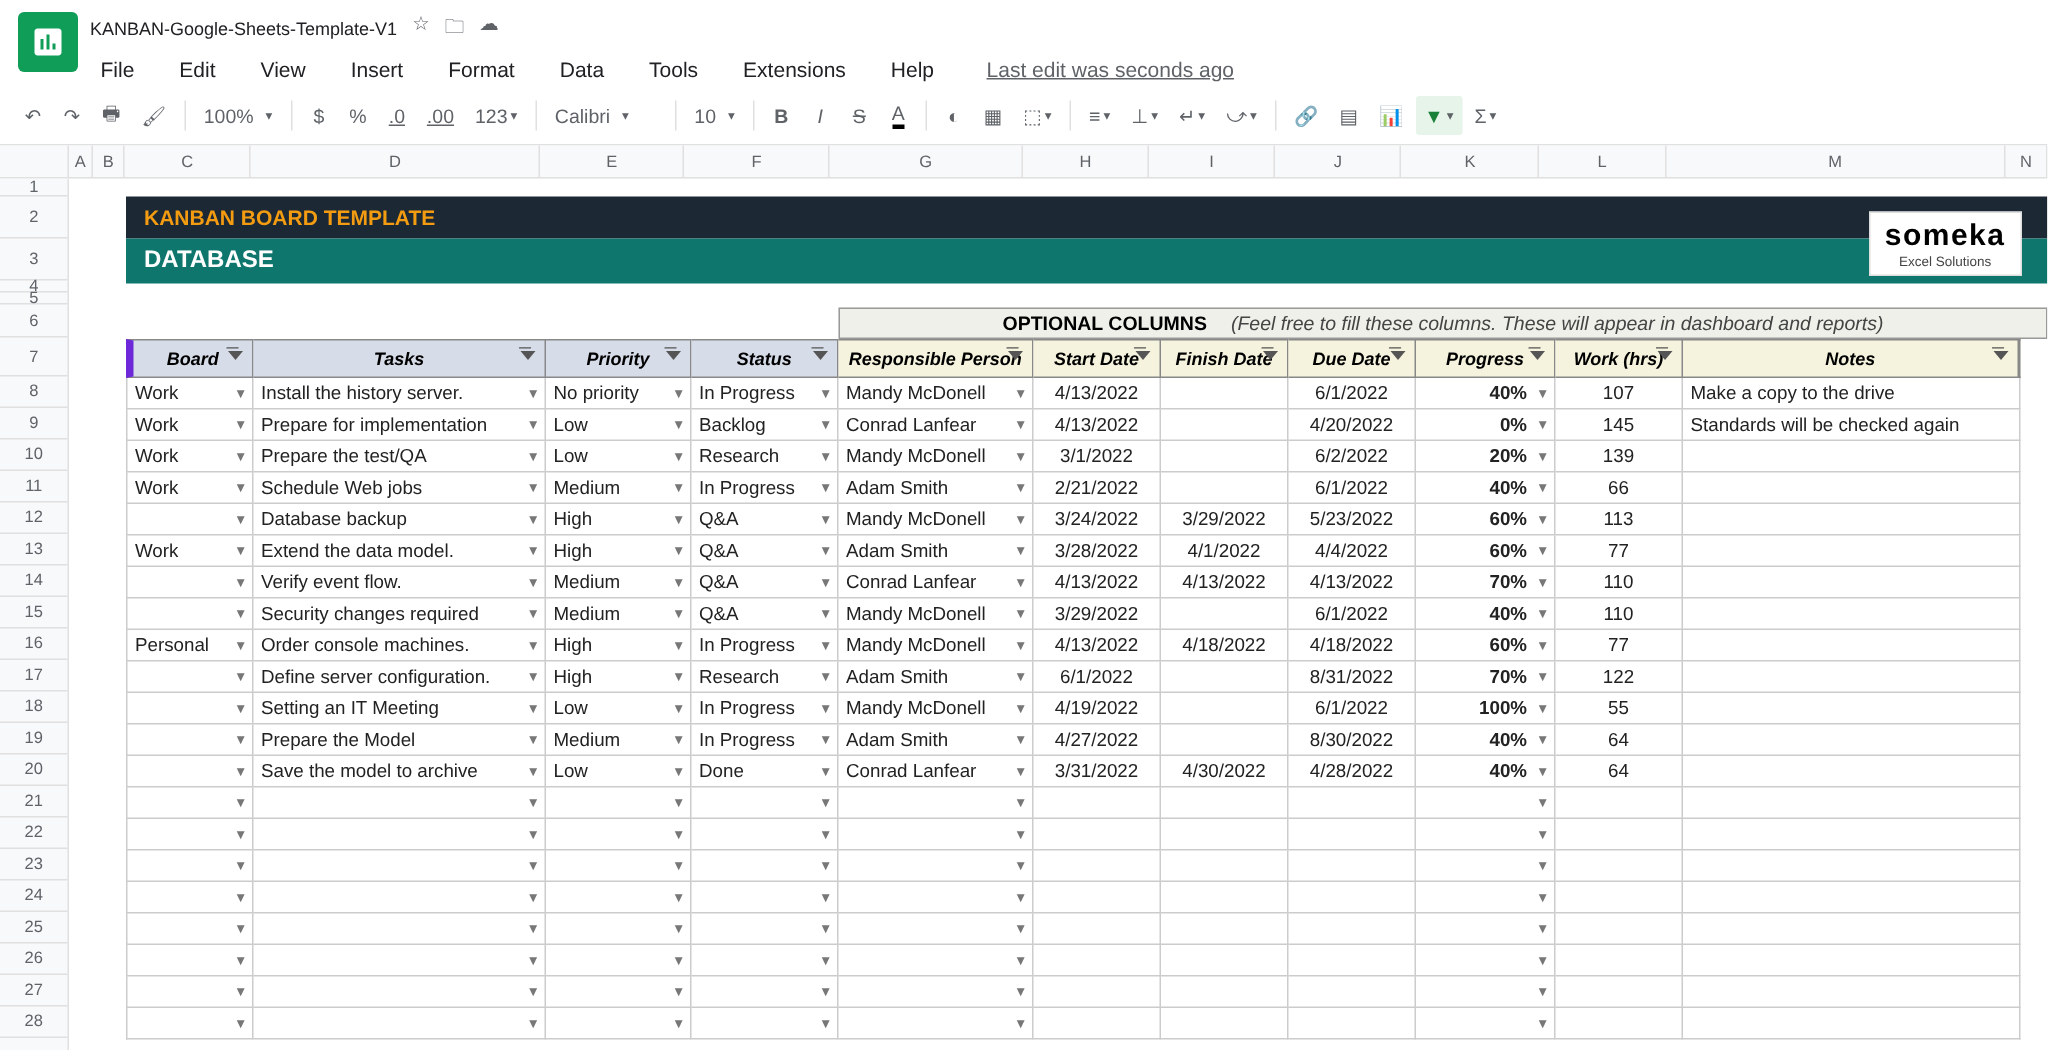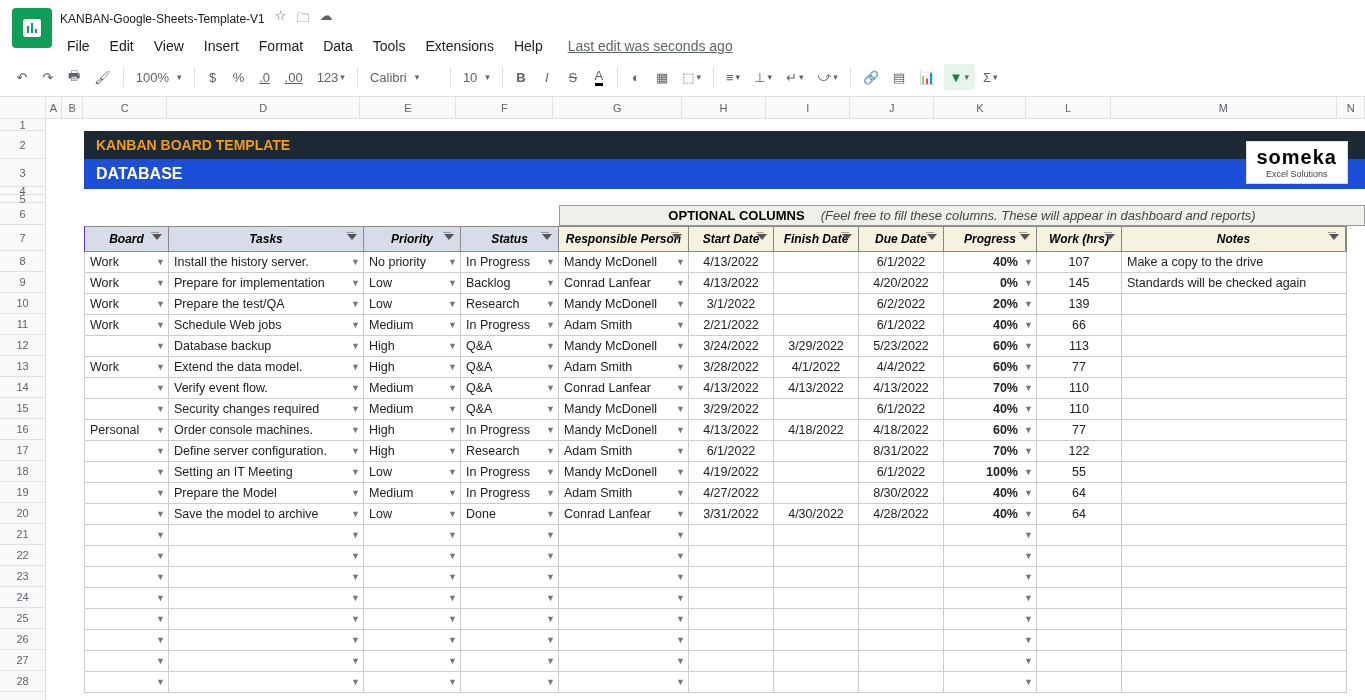--- a/index.html
+++ b/index.html
@@ -8,21 +8,21 @@
 
 
 .titlebar { display: flex; align-items: flex-start; padding: 8px 12px 0; gap: 8px; }
 .sheets-logo { width: 40px; height: 40px; background: #0f9d58; border-radius: 4px; display: flex; align-items: center; justify-content: center; color: #fff; font-size: 18px; }
 .sheets-logo svg { width: 24px; height: 24px; fill: #fff; }
 .title-block { flex: 1; }
 .title-row { display: flex; align-items: center; gap: 10px; }
 .doc-title { font-size: 12px; color: #202124; }
 .title-icons { display: flex; gap: 10px; color: #5f6368; }
 .title-icons span { cursor: pointer; }
-.menubar { display: flex; gap: 6px; margin-top: 4px; align-items: center; }
+.menubar { display: flex; gap: 16px; margin-top: 4px; align-items: center; }
 .menubar .menu-item { padding: 4px 7px; color: #202124; font-size: 14px; cursor: pointer; border-radius: 4px; }
 .last-edit { color: #5f6368; font-size: 14px; text-decoration: underline; margin-left: 12px; cursor: pointer; }
 
 
 .toolbar { display: flex; align-items: center; padding: 6px 10px; gap: 2px; border-bottom: 1px solid #e0e0e0; color: #5f6368; }
 .tb-btn { padding: 4px 6px; cursor: pointer; display: flex; align-items: center; justify-content: center; min-width: 24px; height: 26px; border-radius: 2px; }
 .tb-sep { width: 1px; height: 20px; background: #e0e0e0; margin: 0 4px; }
 .tb-select { padding: 2px 6px; display: flex; align-items: center; gap: 4px; cursor: pointer; height: 26px; }
 .tb-select::after { content: "▾"; font-size: 9px; color: #5f6368; margin-left: 4px; }
 .zoom-select { min-width: 50px; }
@@ -46,36 +46,36 @@
 .rh.r4 { height: 8px; }
 .rh.r5 { height: 8px; }
 .rh.r6 { height: 22px; }
 .rh.r7 { height: 26px; }
 .sheet { flex: 1; position: relative; }
 
 
 .template { position: absolute; left: 38px; top: 12px; right: 0; }
 .tpl-header { background: #1c2833; padding: 6px 12px; font-weight: bold; font-size: 14px; }
 .tpl-title1 { color: #f39c12; }
-.tpl-title2 { background: #1d4ed8; color: #fff; font-size: 16px; padding: 6px 12px; font-weight: bold; }
+.tpl-title2 { background: #0f766e; color: #fff; font-size: 16px; padding: 6px 12px; font-weight: bold; }
 .logo-box { position: absolute; right: 17px; top: 10px; background: #fff; padding: 4px 10px; border: 1px solid #ddd; text-align: center; }
 .logo-box .big { font-size: 20px; font-weight: bold; letter-spacing: 1px; }
 .logo-box .small { font-size: 9px; color: #444; }
 .spacer { height: 16px; }
 
 .opt-banner { display: flex; margin-left: 475px; background: #f0f0ea; border: 1px solid #999; padding: 2px 0; justify-content: center; font-size: 13px; }
 .opt-banner b { margin-right: 16px; }
 .opt-banner i { color: #444; }
 
 
 .data-table { display: flex; flex-direction: column; }
 .dt-head { display: flex; height: 26px; }
 .dt-head .cell { background: #d6dce8; border: 1px solid #888; border-left: none; font-weight: bold; font-style: italic; font-size: 12px; display: flex; align-items: center; justify-content: center; position: relative; }
 .dt-head .cell.opt { background: #f5f3dd; }
-.dt-head .cell:first-child { border-left: 1px solid #6d28d9; }
+.dt-head .cell:first-child { border-left: 5px solid #6d28d9; }
 .dt-head .cell.notes { border-right: 2px solid #888; }
 .filter-icon { position: absolute; right: 4px; width: 14px; height: 14px; cursor: pointer; }
 .filter-icon::before { content: ""; display: block; width: 0; height: 0; border-left: 5px solid transparent; border-right: 5px solid transparent; border-top: 6px solid #555; margin-left: 2px; margin-top: 2px; }
 .filter-icon.stack::after { content: "—"; font-size: 8px; position: absolute; top: -5px; left: 1px; color: #555; }
 
 .dt-row { display: flex; height: 21px; }
 .dt-row .cell { border-right: 1px solid #ccc; border-bottom: 1px solid #ccc; font-size: 12.5px; display: flex; align-items: center; padding: 0 5px; position: relative; color: #222; }
 .dt-row .cell:first-child { border-left: 1px solid #ccc; }
 .dd-arrow { position: absolute; right: 3px; font-size: 9px; color: #777; cursor: pointer; }
 .cell.center { justify-content: center; }

